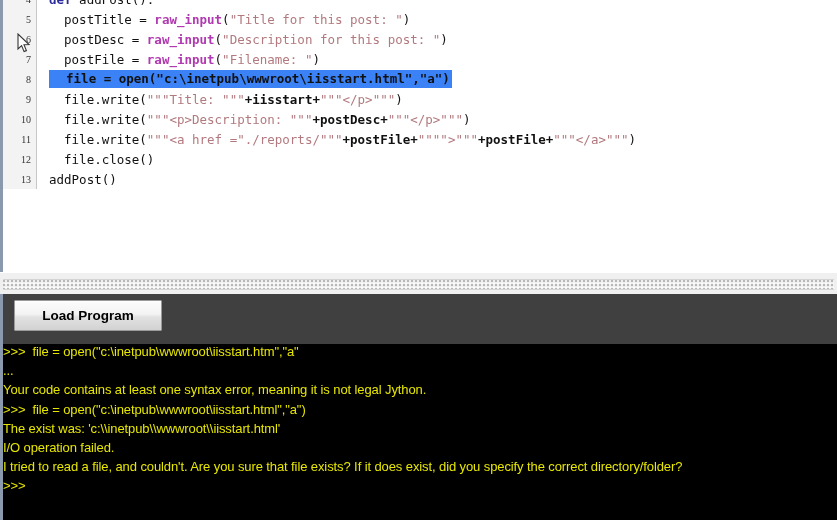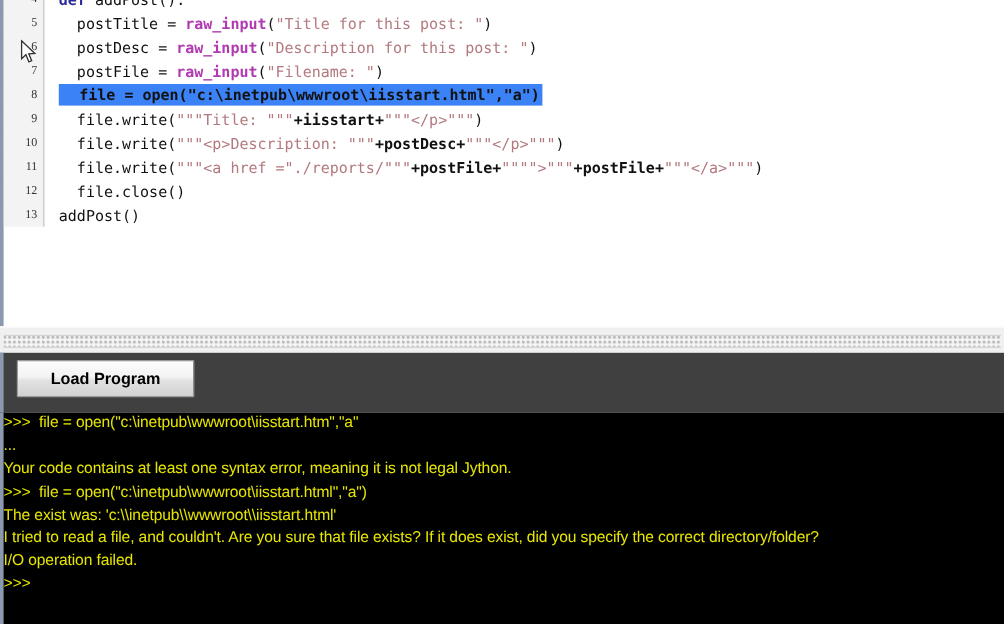--- a/index.html
+++ b/index.html
@@ -239,19 +239,19 @@
     <button class="btn-load">Load Program</button>
   </div>
 
   <div class="console-pane">
     <div class="console-inner" id="console-body" style="color: rgb(230, 230, 0);">
         <div class="console-line">&gt;&gt;&gt;  file = open("c:\inetpub\wwwroot\iisstart.htm","a"</div>
         <div class="console-line">...</div>
         <div class="console-line">Your code contains at least one syntax error, meaning it is not legal Jython.</div>
         <div class="console-line">&gt;&gt;&gt;  file = open("c:\inetpub\wwwroot\iisstart.html","a")</div>
         <div class="console-line">The exist was: 'c:\\inetpub\\wwwroot\\iisstart.html'</div>
+        <div class="console-line">I/O operation failed.</div>
         <div class="console-line">I tried to read a file, and couldn't. Are you sure that file exists? If it does exist, did you specify the correct directory/folder?</div>
-        <div class="console-line">I/O operation failed.</div>
         <div class="console-line">&gt;&gt;&gt;</div>
       </div>
   </div>
 
 </div>
 
 </body></html>

